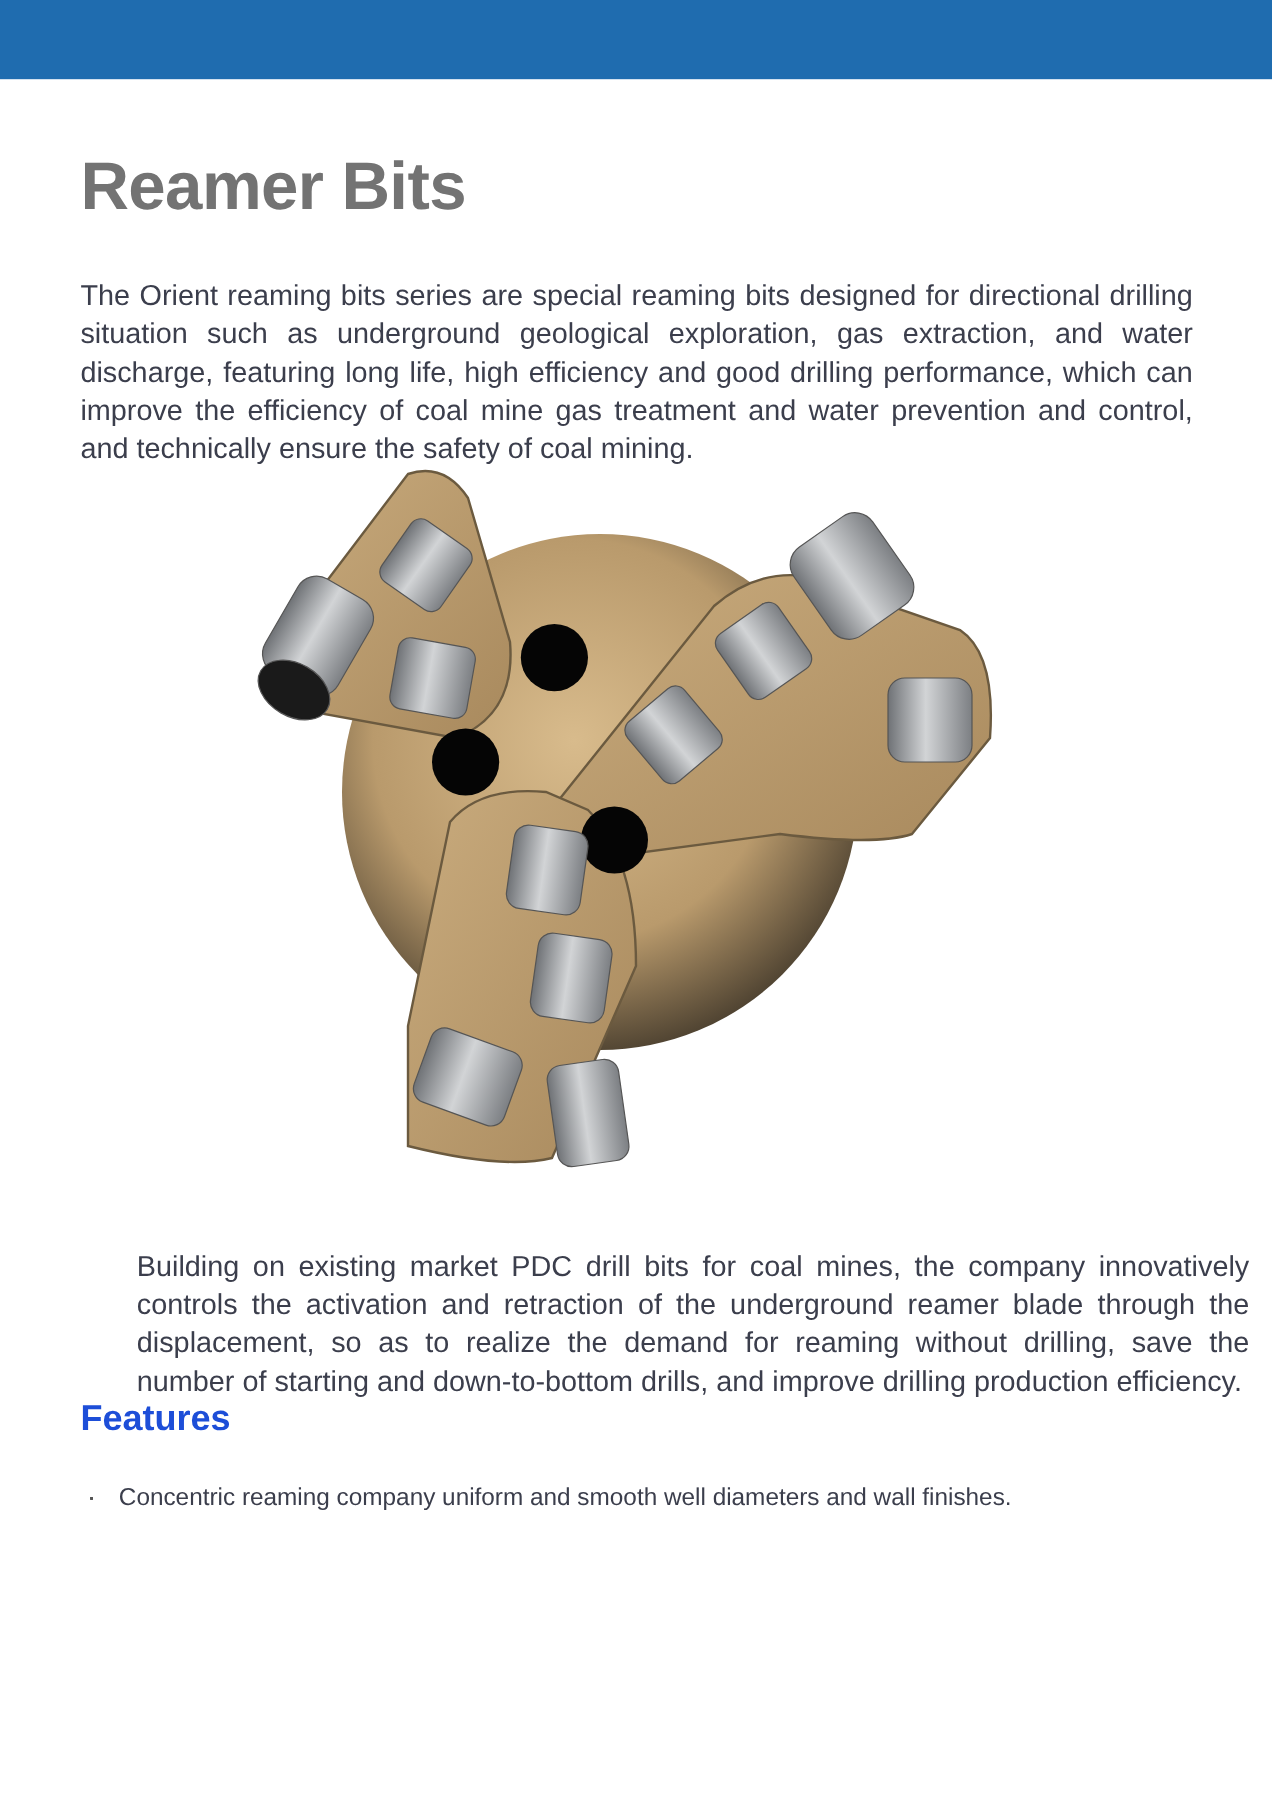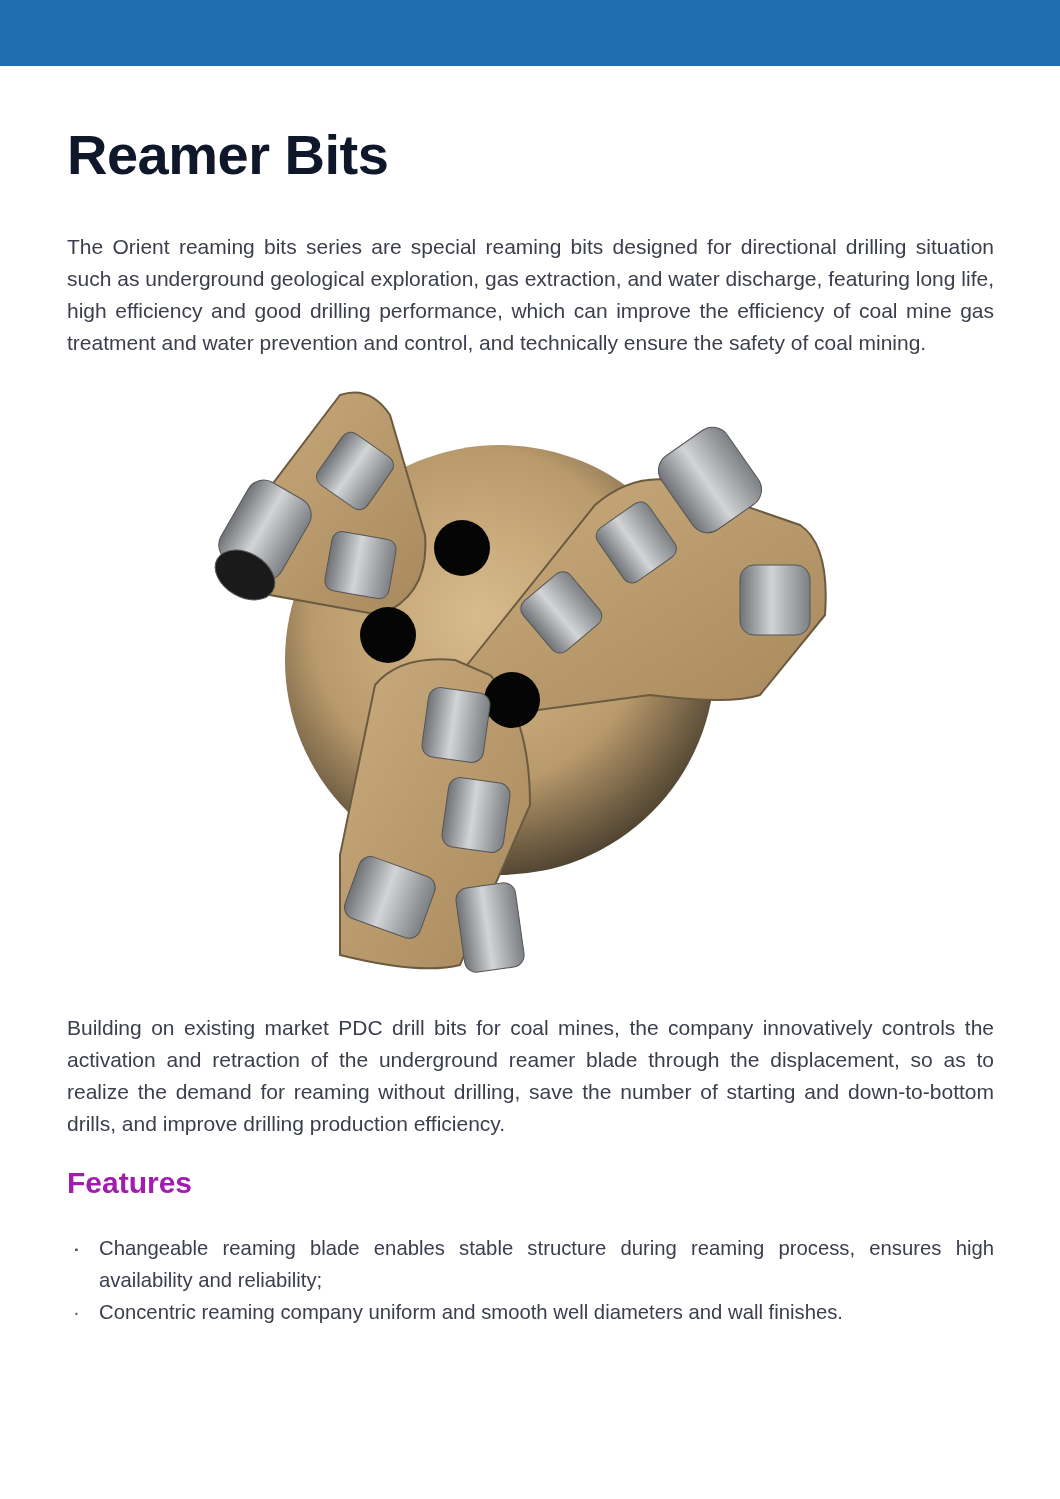--- a/index.html
+++ b/index.html
@@ -1,26 +1,26 @@
 <!DOCTYPE html>
 <html><head>
   <meta charset="utf-8">
   <style>
     html, body { margin: 0; padding: 0; background: #ffffff; }
     body { width: 1060px; height: 1499px; position: relative; overflow: hidden;
            font-family: "Liberation Sans", "DejaVu Sans", sans-serif; color: #3a3d4a; }
     .top-bar { position: absolute; left: 0; top: 0; width: 1060px; height: 66px; background: #1f6caf; }
     .page-title { position: absolute; left: 67px; top: 122px; margin: 0;
-                  font-size: 56px; font-weight: bold; color: #0f172a; letter-spacing: -0.5px; }
+                  font-size: 56px; font-weight: bold; color: #737373; letter-spacing: -0.5px; }
     .para { position: absolute; left: 67px; width: 927px; margin: 0;
-            font-size: 21px; line-height: 32px; text-align: justify; color: #3b3e4c; }
+            font-size: 24px; line-height: 32px; text-align: justify; color: #3b3e4c; }
     .para.intro { top: 231px; }
-    .para.body2 { top: 1012px; }
+    .para.body2 { top: 1040px; margin-left: 47px; }
     .section-title { position: absolute; left: 67px; top: 1166px; margin: 0;
-                     font-size: 30px; font-weight: bold; color: #a21caf; }
+                     font-size: 30px; font-weight: bold; color: #1d4ed8; }
     .features { position: absolute; left: 67px; top: 1232px; width: 927px; margin: 0; padding: 0; list-style: none; }
     .feature-item { position: relative; padding-left: 32px; font-size: 20.3px; line-height: 32px;
                     text-align: justify; color: #3b3e4c; }
     .bullet { position: absolute; left: 6px; top: 0; color: #555; }
     .product-image { position: absolute; left: 200px; top: 385px; width: 650px; height: 595px; }
   </style>
 </head>
 <body>
 
 <div class="top-bar"></div>
@@ -85,19 +85,18 @@
 
 <ul class="features">
   <li class="feature-item">
     <span class="bullet">·</span>
   </li>
   <li class="feature-item">
     <span class="bullet">·</span>
   </li>
   <li class="feature-item">
     <span class="bullet">·</span>
-    <span>Changeable reaming blade enables stable structure during reaming process, ensures high availability and reliability;</span>
   </li>
   <li class="feature-item">
     <span class="bullet">·</span>
     <span>Concentric reaming company uniform and smooth well diameters and wall finishes.</span>
   </li>
 </ul>
 
 </body></html>

